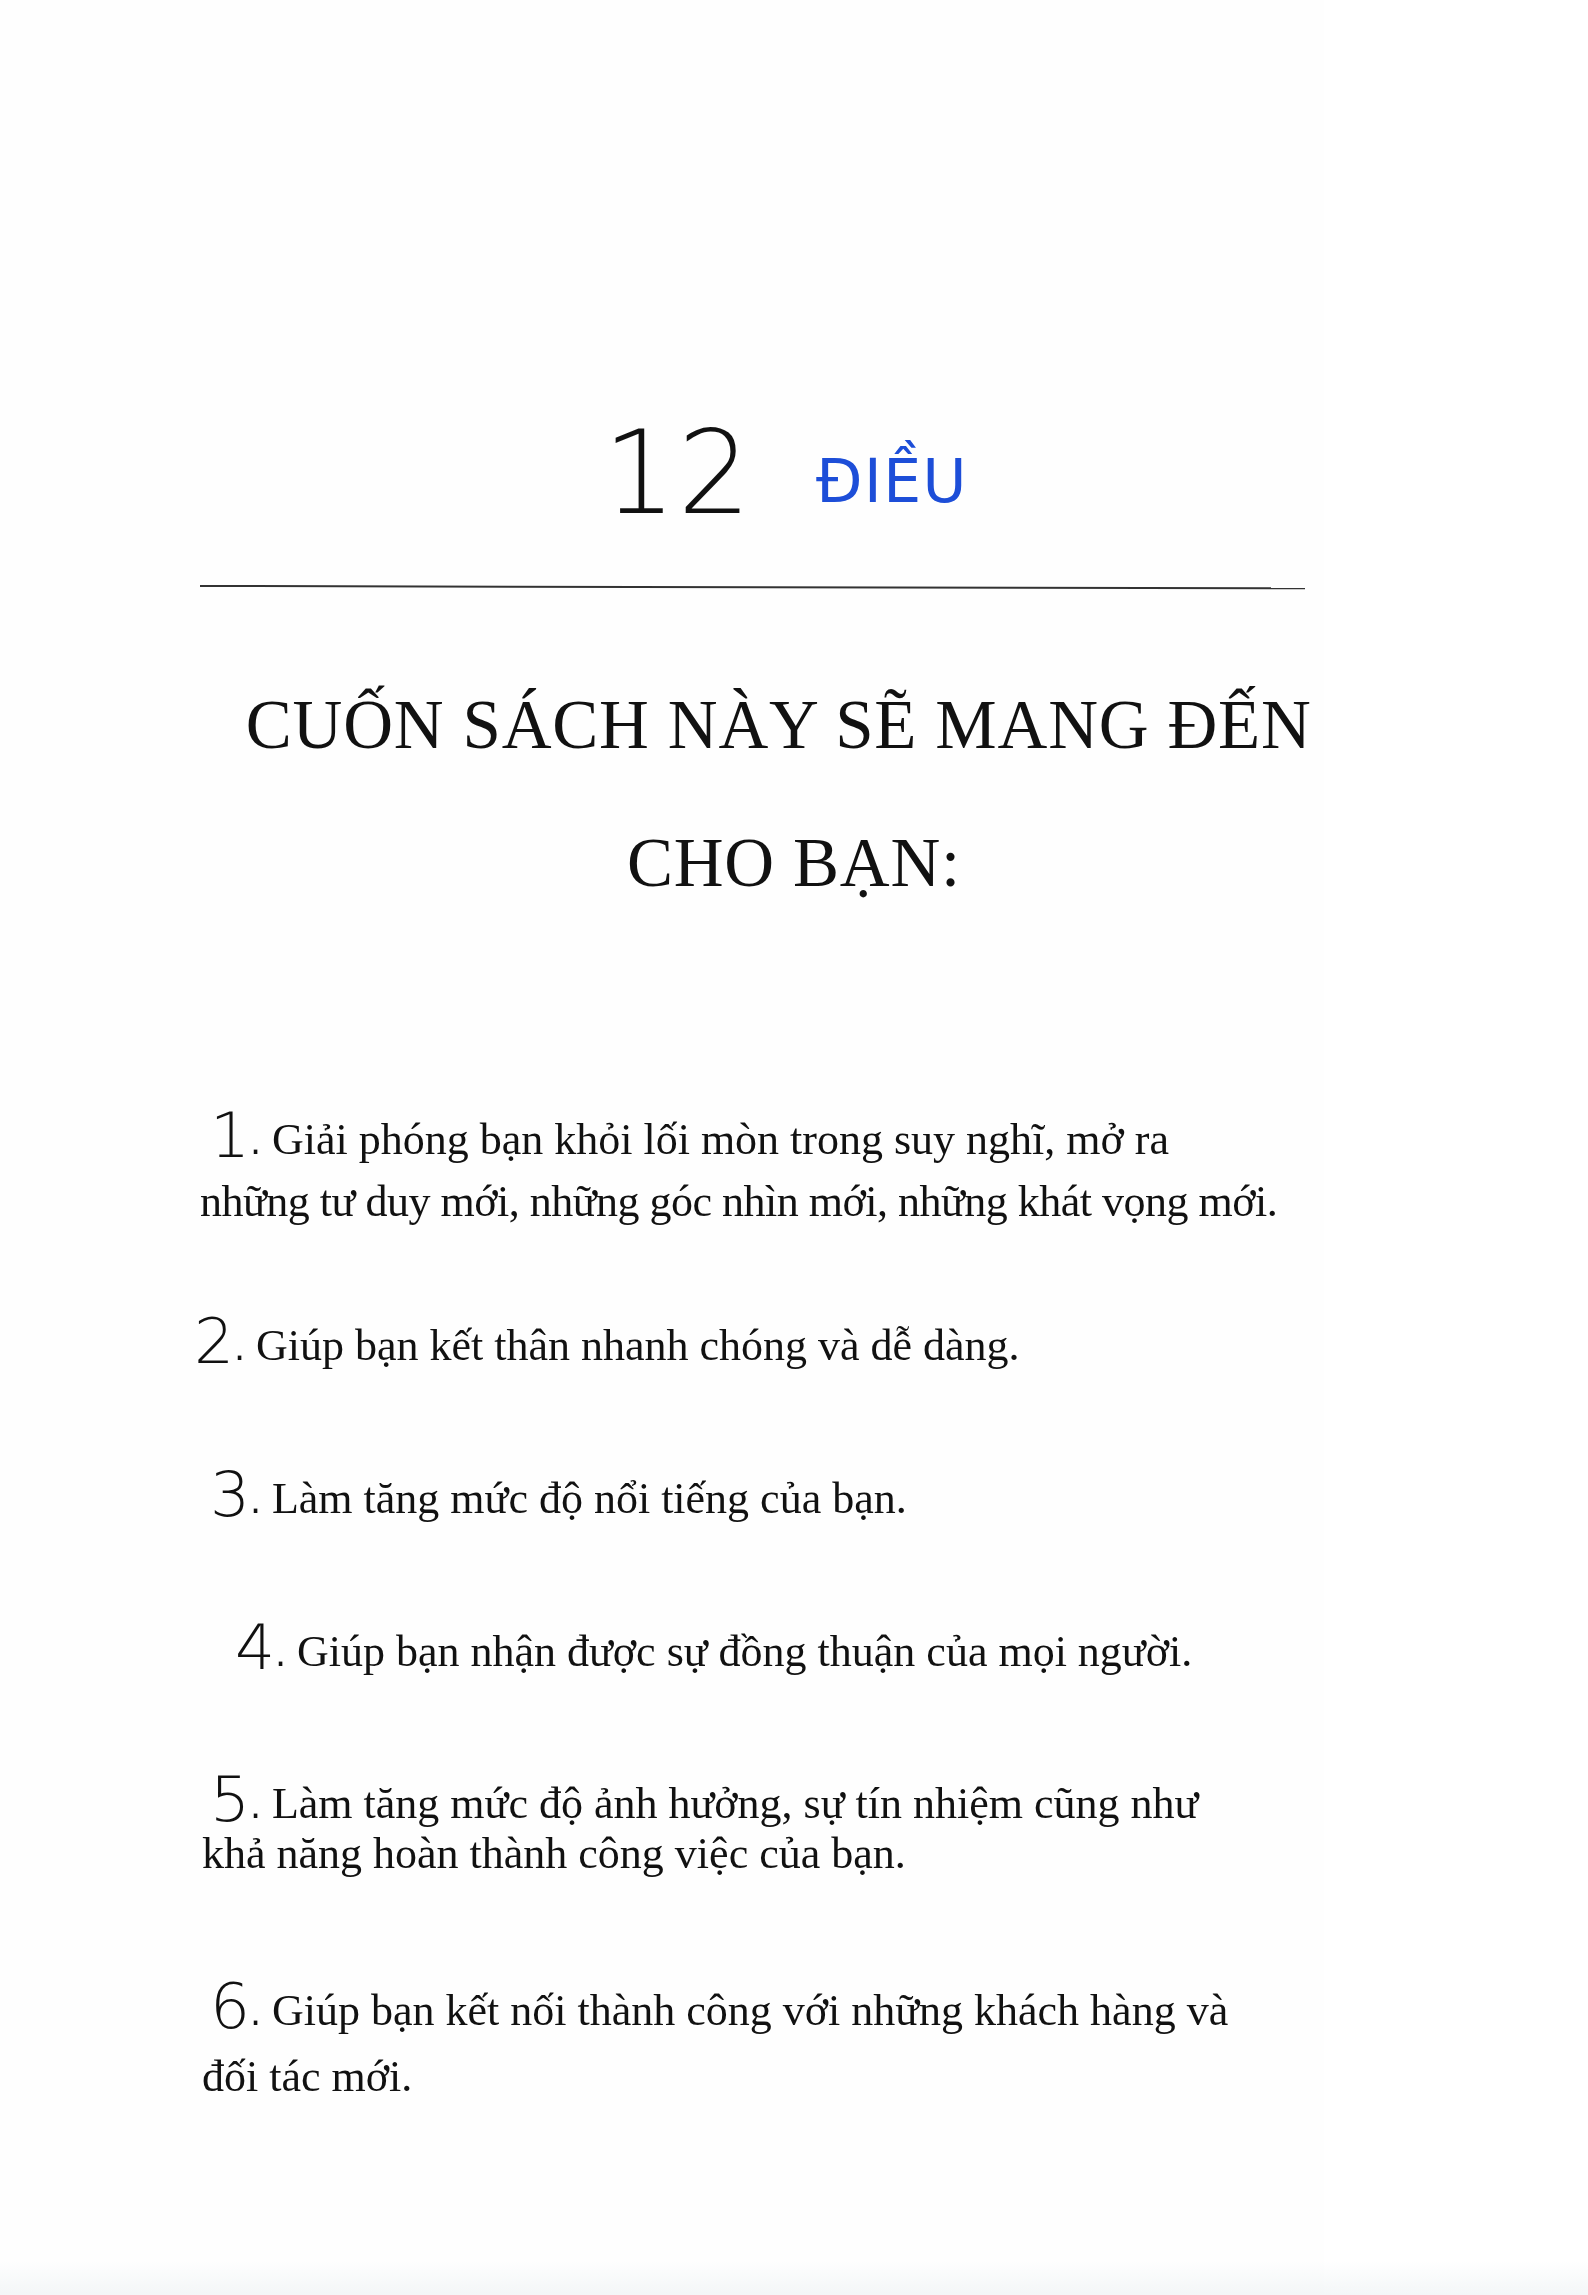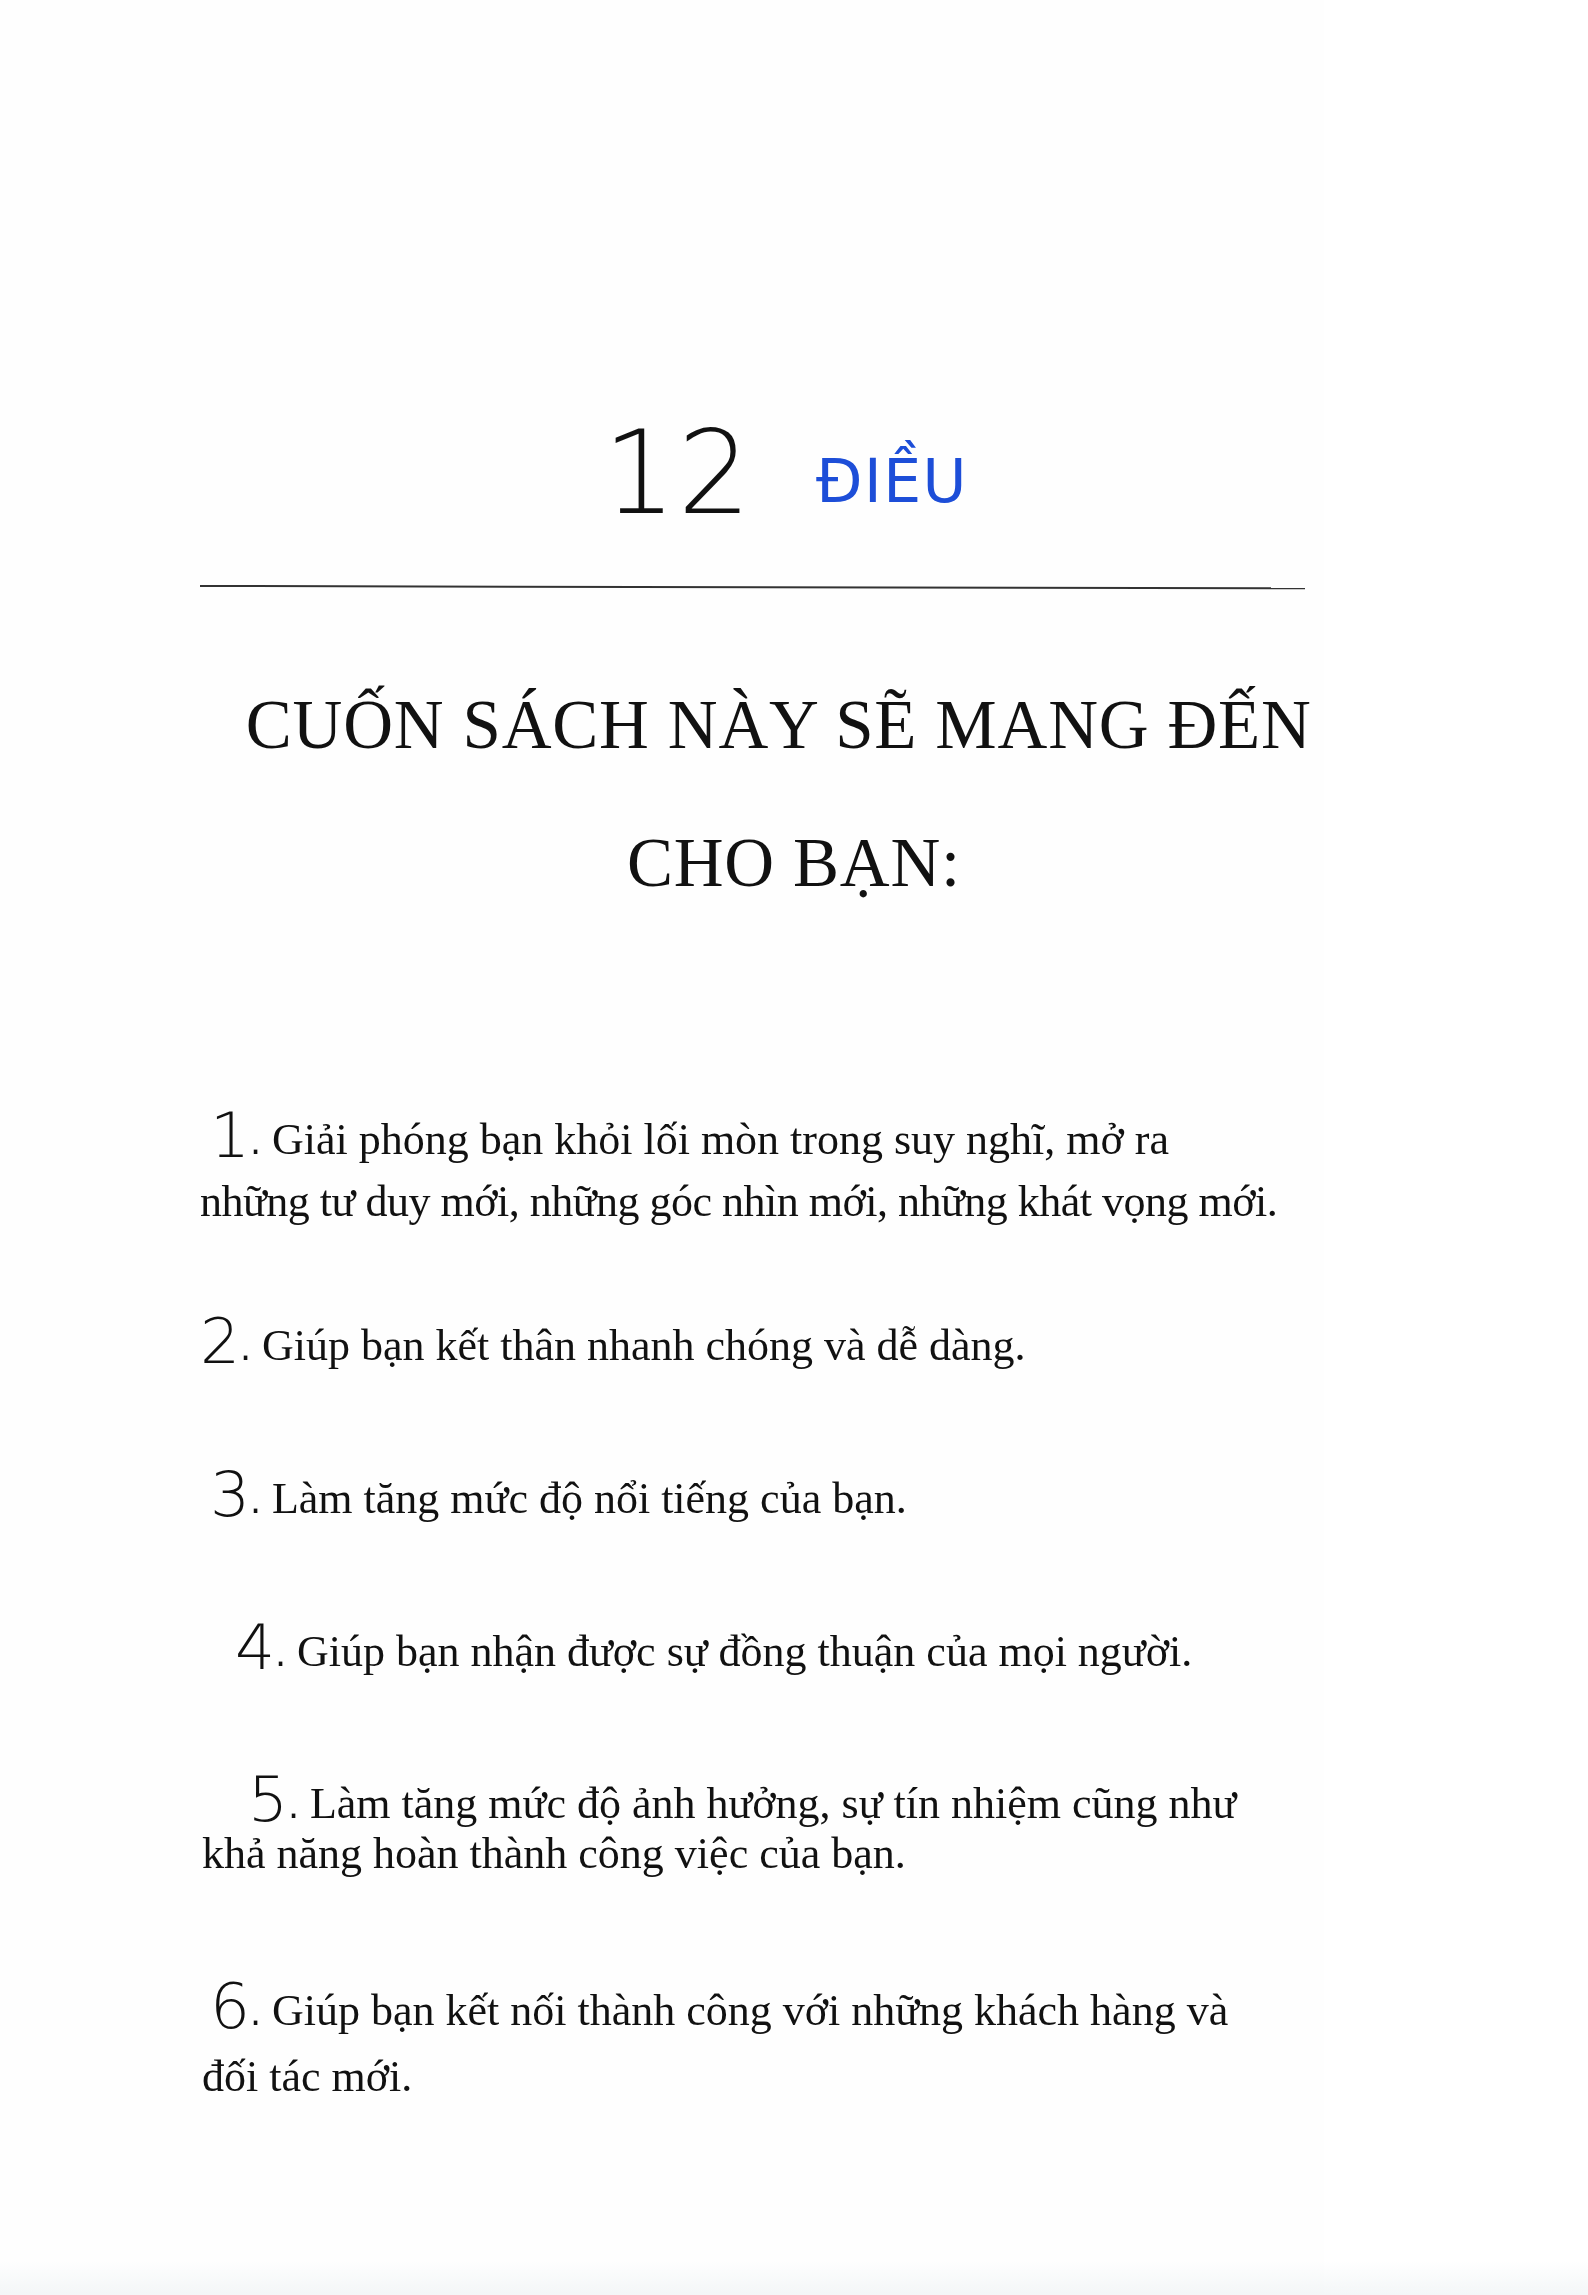--- a/index.html
+++ b/index.html
@@ -111,33 +111,33 @@
   <div class="rule"></div>
 
   <div class="subtitle line1">CUỐN SÁCH NÀY SẼ MANG ĐẾN</div>
   <div class="subtitle line2">CHO BẠN:</div>
 
   <div class="item" style="left:210px; top:1104px;">
     <span class="num">1</span><span class="dot">.</span><span>Giải phóng bạn khỏi lối mòn trong suy nghĩ, mở ra</span>
   </div>
   <div class="cont" style="top:1180px; left:200px; letter-spacing:-0.5px;text-align:right;">những tư duy mới, những góc nhìn mới, những khát vọng mới.</div>
 
-  <div class="item" style="left:200px; top:1310px;">
+  <div class="item" style="left:194px; top:1310px;">
     <span class="num">2</span><span class="dot">.</span><span>Giúp bạn kết thân nhanh chóng và dễ dàng.</span>
   </div>
 
   <div class="item" style="left:210px; top:1463px;">
     <span class="num">3</span><span class="dot">.</span><span>Làm tăng mức độ nổi tiếng của bạn.</span>
   </div>
 
   <div class="item" style="left:210px; top:1616px;margin-left:25px;">
     <span class="num">4</span><span class="dot">.</span><span>Giúp bạn nhận được sự đồng thuận của mọi người.</span>
   </div>
 
-  <div class="item" style="left:210px; top:1768px;margin-left:38px;">
+  <div class="item" style="left:210px; top:1768px;">
     <span class="num">5</span><span class="dot">.</span><span>Làm tăng mức độ ảnh hưởng, sự tín nhiệm cũng như</span>
   </div>
   <div class="cont" style="top:1792px;margin-top:40px;">khả năng hoàn thành công việc của bạn.</div>
 
   <div class="item" style="left:210px; top:1975px;">
     <span class="num">6</span><span class="dot">.</span><span>Giúp bạn kết nối thành công với những khách hàng và</span>
   </div>
   <div class="cont" style="top:2055px;">đối tác mới.</div>
 
   <div class="edge-shadow"></div>

